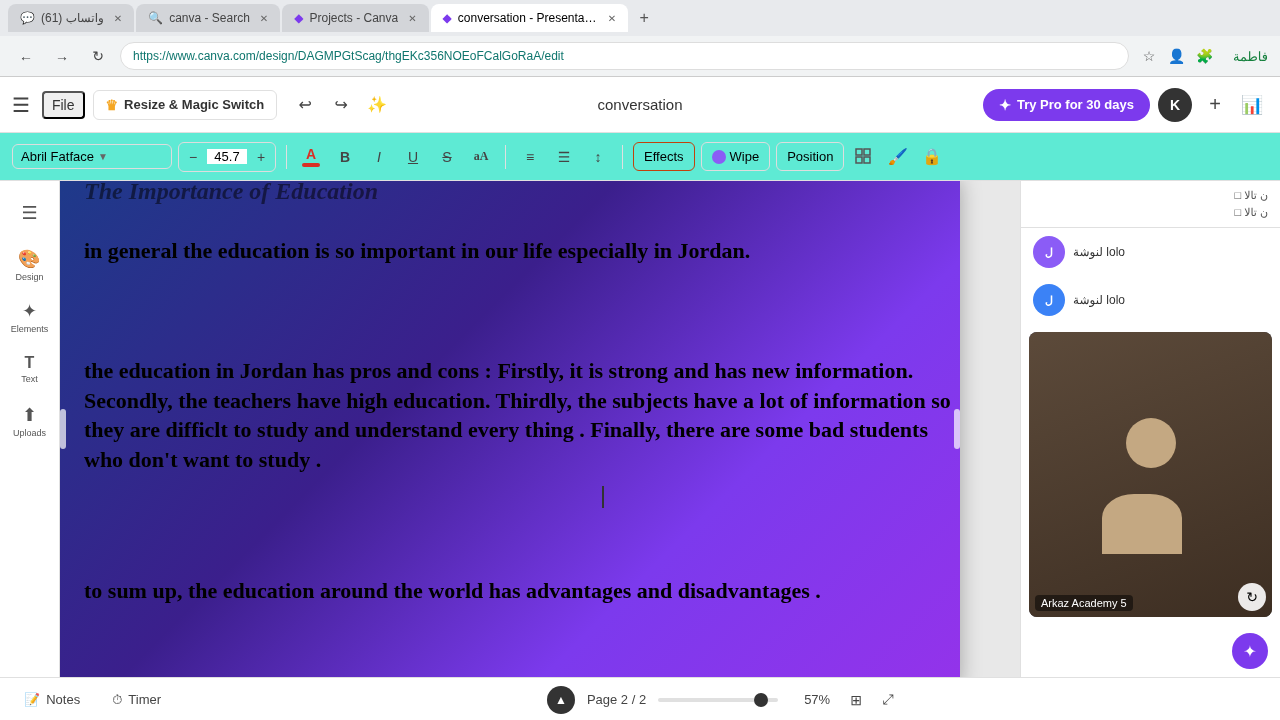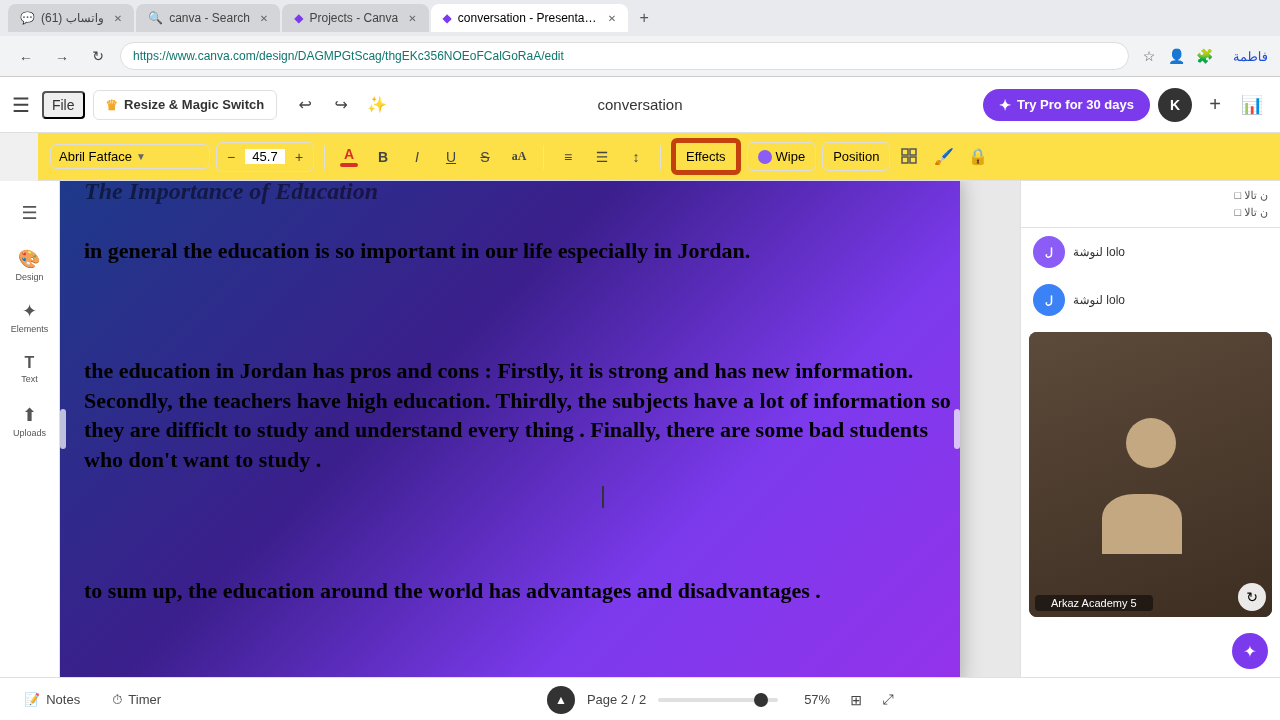--- a/index.html
+++ b/index.html
@@ -12,21 +12,21 @@
     .tab.active { background: #fff; }
     .tab.inactive { background: #d3d5d9; color: #444; }
     .tab-close { font-size: 10px; color: #666; margin-left: 4px; cursor: pointer; }
     .new-tab-btn { width: 28px; height: 28px; display: flex; align-items: center; justify-content: center; border-radius: 50%; font-size: 16px; color: #555; cursor: pointer; }
 
     .address-bar { display: flex; align-items: center; height: 40px; padding: 0 12px; gap: 8px; background: #f1f3f4; }
     .nav-btn { width: 28px; height: 28px; display: flex; align-items: center; justify-content: center; border-radius: 50%; font-size: 14px; color: #444; cursor: pointer; }
     .url-bar { flex: 1; height: 28px; background: #fff; border: 1px solid #ddd; border-radius: 14px; display: flex; align-items: center; padding: 0 12px; font-size: 12px; color: #333; }
     .address-icons { display: flex; gap: 4px; }
     .address-icon { width: 24px; height: 24px; display: flex; align-items: center; justify-content: center; font-size: 14px; color: #555; cursor: pointer; }
-    .arabic-name { font-size: 13px; color: #1d4ed8; margin-left: 8px; }
+    .arabic-name { font-size: 13px; color: #15803d; margin-left: 8px; }
 
     
     .app-container { display: flex; flex-direction: column; height: calc(720px - 76px); }
 
     
     .toolbar { background: #fff; border-bottom: 1px solid #e0e0e0; display: flex; align-items: center; height: 56px; padding: 0 12px; gap: 8px; position: relative; }
     .menu-icon { font-size: 20px; color: #444; cursor: pointer; margin-right: 4px; }
     .file-btn { font-size: 14px; color: #333; font-weight: 500; cursor: pointer; padding: 4px 8px; border-radius: 4px; }
     .resize-btn { display: flex; align-items: center; gap: 6px; background: #fff; border: 1px solid #e0e0e0; border-radius: 6px; padding: 6px 12px; font-size: 13px; font-weight: 600; cursor: pointer; color: #333; }
     .resize-btn .crown { color: #f5a623; font-size: 14px; }
@@ -34,35 +34,35 @@
     .icon-btn { width: 32px; height: 32px; display: flex; align-items: center; justify-content: center; border-radius: 6px; font-size: 16px; color: #444; cursor: pointer; border: none; background: none; }
     .title-center { position: absolute; left: 50%; transform: translateX(-50%); font-size: 15px; color: #333; font-weight: 500; }
     .pro-btn { display: flex; align-items: center; gap: 6px; background: #7c3aed; color: #fff; border-radius: 20px; padding: 8px 16px; font-size: 13px; font-weight: 600; cursor: pointer; border: none; }
     .pro-btn .star { font-size: 14px; }
     .right-toolbar { display: flex; align-items: center; gap: 8px; margin-left: auto; }
     .avatar { width: 34px; height: 34px; background: #333; border-radius: 50%; display: flex; align-items: center; justify-content: center; color: #fff; font-size: 14px; font-weight: bold; cursor: pointer; }
     .plus-btn { width: 30px; height: 30px; background: none; border: none; font-size: 20px; color: #444; cursor: pointer; display: flex; align-items: center; justify-content: center; }
     .chart-btn { width: 30px; height: 30px; background: none; border: none; font-size: 18px; color: #444; cursor: pointer; display: flex; align-items: center; justify-content: center; }
 
     
-    .format-bar { background: #fde047; border-bottom: 1px solid #e0e0e0; display: flex; align-items: center; height: 48px; padding: 0 12px; gap: 6px; margin-left: 38px; }
+    .format-bar { background: #5eead4; border-bottom: 1px solid #e0e0e0; display: flex; align-items: center; height: 48px; padding: 0 12px; gap: 6px; }
     .font-selector { display: flex; align-items: center; border: 1px solid #ddd; border-radius: 6px; padding: 4px 8px; min-width: 160px; cursor: pointer; font-size: 13px; gap: 4px; }
     .font-selector .arrow { font-size: 10px; color: #666; }
     .size-control { display: flex; align-items: center; border: 1px solid #ddd; border-radius: 6px; overflow: hidden; }
     .size-btn { width: 28px; height: 28px; display: flex; align-items: center; justify-content: center; font-size: 14px; color: #444; cursor: pointer; background: none; border: none; }
     .size-input { width: 40px; text-align: center; border: none; font-size: 13px; outline: none; background: #fff; }
     .format-separator { width: 1px; height: 24px; background: #e0e0e0; margin: 0 4px; }
     .color-btn { width: 28px; height: 28px; display: flex; flex-direction: column; align-items: center; justify-content: center; cursor: pointer; }
     .color-letter { font-size: 14px; font-weight: bold; color: #d93025; }
     .color-bar { width: 18px; height: 4px; background: #d93025; border-radius: 2px; margin-top: 1px; }
     .format-btn { width: 28px; height: 28px; display: flex; align-items: center; justify-content: center; font-size: 14px; color: #444; cursor: pointer; border-radius: 4px; background: none; border: none; }
     .format-btn.bold { font-weight: bold; font-style: normal; }
     .format-btn.italic { font-style: italic; }
     .format-btn.underline { text-decoration: underline; }
-    .effects-btn { display: flex; align-items: center; gap: 4px; padding: 6px 10px; border: 5px solid #c2410c; border-radius: 6px; font-size: 13px; cursor: pointer; font-weight: 500; }
+    .effects-btn { display: flex; align-items: center; gap: 4px; padding: 6px 10px; border: 1px solid #c2410c; border-radius: 6px; font-size: 13px; cursor: pointer; font-weight: 500; }
     .wipe-btn { display: flex; align-items: center; gap: 4px; padding: 6px 10px; border: 1px solid #ddd; border-radius: 6px; font-size: 13px; cursor: pointer; font-weight: 500; }
     .wipe-icon { width: 14px; height: 14px; background: #8b5cf6; border-radius: 50%; }
     .position-btn { padding: 6px 10px; border: 1px solid #ddd; border-radius: 6px; font-size: 13px; cursor: pointer; font-weight: 500; }
     .grid-btn { width: 28px; height: 28px; display: flex; align-items: center; justify-content: center; cursor: pointer; }
     .brush-btn { width: 28px; height: 28px; display: flex; align-items: center; justify-content: center; cursor: pointer; }
     .lock-btn { width: 28px; height: 28px; display: flex; align-items: center; justify-content: center; cursor: pointer; }
 
     
     .main-area { display: flex; flex: 1; overflow: hidden; }
 
@@ -81,21 +81,21 @@
     .cursor-line { display: inline-block; width: 2px; height: 22px; background: #333; vertical-align: middle; margin-left: 2px; animation: blink 1s step-end infinite; }
     @keyframes blink { 0%, 100% { opacity: 1; } 50% { opacity: 0; } }
 
     
     .right-sidebar { width: 260px; background: #fff; border-left: 1px solid #e0e0e0; display: flex; flex-direction: column; }
     .right-sidebar-header { padding: 8px 12px; border-bottom: 1px solid #e0e0e0; font-size: 12px; color: #444; }
     .participant-item { display: flex; align-items: center; padding: 8px 12px; gap: 8px; }
     .participant-avatar { width: 32px; height: 32px; border-radius: 50%; display: flex; align-items: center; justify-content: center; font-size: 11px; font-weight: bold; color: #fff; }
     .participant-name { font-size: 12px; color: #333; }
     .video-panel { flex: 1; background: #2d2d2d; position: relative; margin: 8px; border-radius: 8px; overflow: hidden; min-height: 180px; }
-    .video-label { position: absolute; bottom: 6px; left: 6px; color: #fff; font-size: 11px; background: rgba(0,0,0,0.5); padding: 2px 16px; border-radius: 4px; }
+    .video-label { position: absolute; bottom: 6px; left: 6px; color: #fff; font-size: 11px; background: rgba(0,0,0,0.5); padding: 2px 6px; border-radius: 4px; }
     .video-placeholder { width: 100%; height: 100%; background: linear-gradient(135deg, #3a3a5c, #2d2d2d); display: flex; align-items: center; justify-content: center; }
     .refresh-btn { position: absolute; bottom: 6px; right: 6px; width: 28px; height: 28px; background: rgba(255,255,255,0.9); border-radius: 50%; display: flex; align-items: center; justify-content: center; font-size: 14px; cursor: pointer; }
 
     
     .bottom-bar { height: 44px; background: #fff; border-top: 1px solid #e0e0e0; display: flex; align-items: center; padding: 0 16px; gap: 16px; }
     .bottom-btn { display: flex; align-items: center; gap: 6px; font-size: 13px; color: #444; cursor: pointer; padding: 4px 8px; border-radius: 4px; }
     .bottom-center { flex: 1; display: flex; align-items: center; justify-content: center; gap: 12px; }
     .page-indicator { font-size: 13px; color: #444; }
     .progress-track { width: 120px; height: 4px; background: #e0e0e0; border-radius: 2px; position: relative; }
     .progress-thumb { position: absolute; width: 14px; height: 14px; background: #333; border-radius: 50%; top: -5px; left: 80%; cursor: pointer; }

